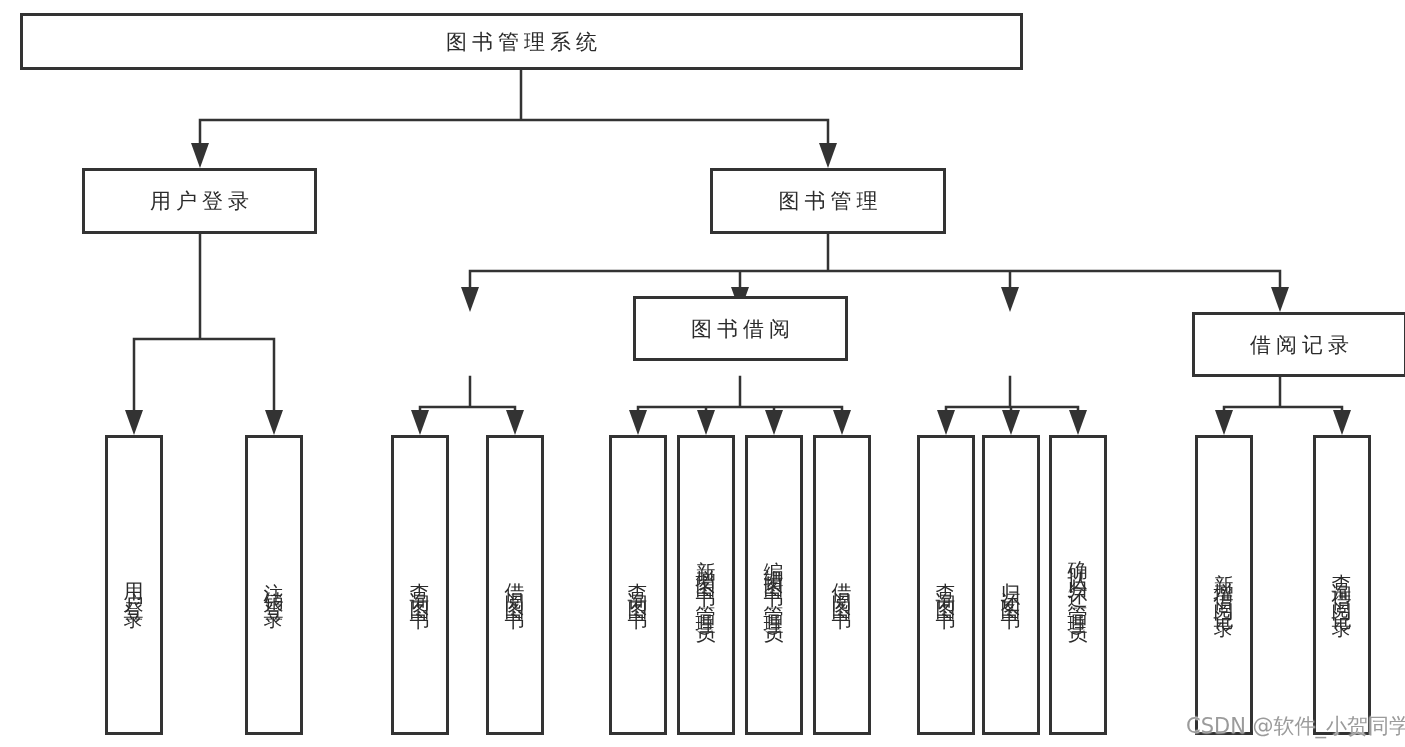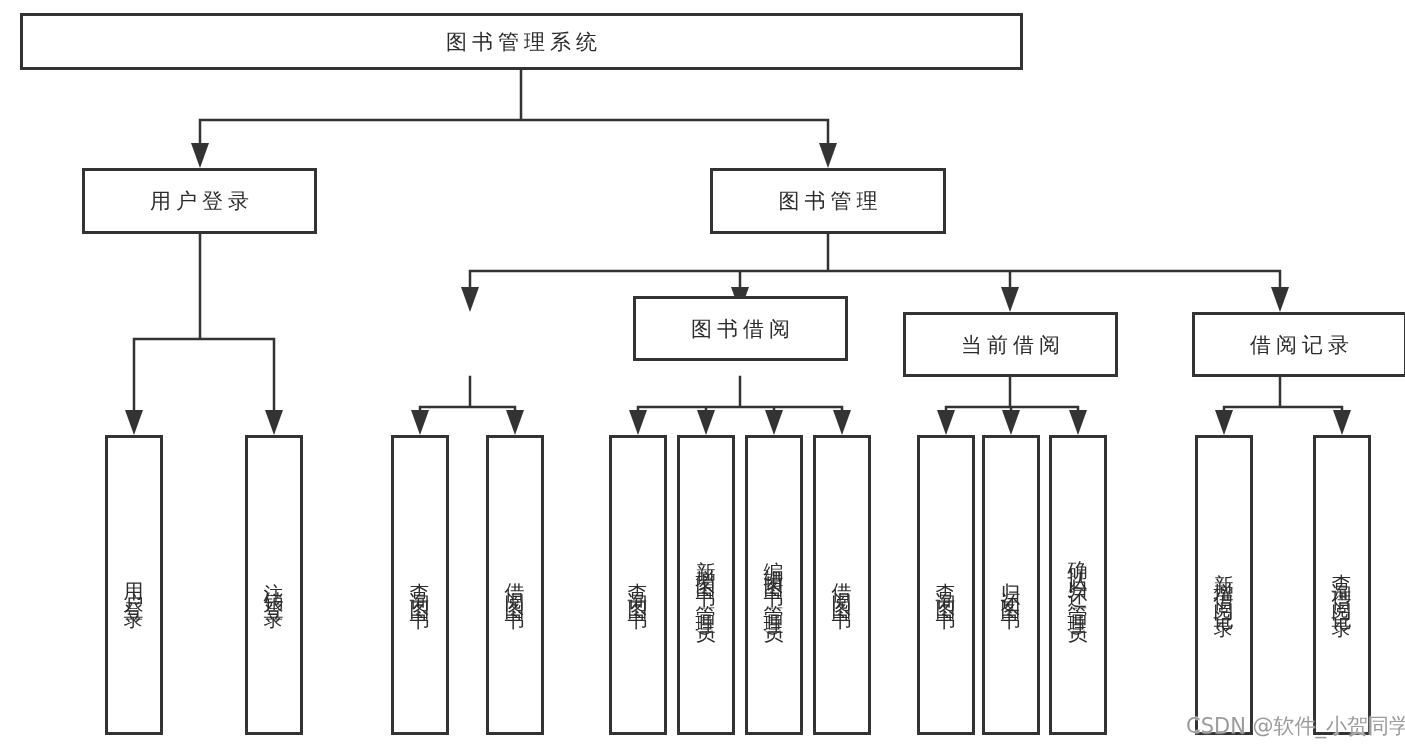--- a/index.html
+++ b/index.html
@@ -83,21 +83,20 @@
     <polygon points="1215,410 1233,410 1224,435"></polygon>
     <polygon points="1333,410 1351,410 1342,435"></polygon>
   </svg>
 
   <div class="box hbox" style="left:20px;top:13px;width:1003px;height:57px">图书管理系统</div>
 
   <div class="box hbox" style="left:82px;top:168px;width:235px;height:66px">用户登录</div>
   <div class="box hbox" style="left:710px;top:168px;width:236px;height:66px">图书管理</div>
 
   <div class="box hbox" style="left:633px;top:296px;width:215px;height:65px">图书借阅</div>
-  <div class="box hbox" style="left:903px;top:312px;width:215px;height:65px">当前借阅</div>
   <div class="box hbox" style="left:1192px;top:312px;width:215px;height:65px">借阅记录</div>
 
   <div class="box vbox" style="left:105px;top:435px;width:58px;height:300px">用户登录</div>
   <div class="box vbox" style="left:245px;top:435px;width:58px;height:300px">注销登录</div>
 
   <div class="box vbox" style="left:391px;top:435px;width:58px;height:300px">查询图书</div>
   <div class="box vbox" style="left:486px;top:435px;width:58px;height:300px">借阅图书</div>
 
   <div class="box vbox" style="left:609px;top:435px;width:58px;height:300px">查询图书</div>
   <div class="box vbox" style="left:677px;top:435px;width:58px;height:300px">新增图书（管理员）</div>

